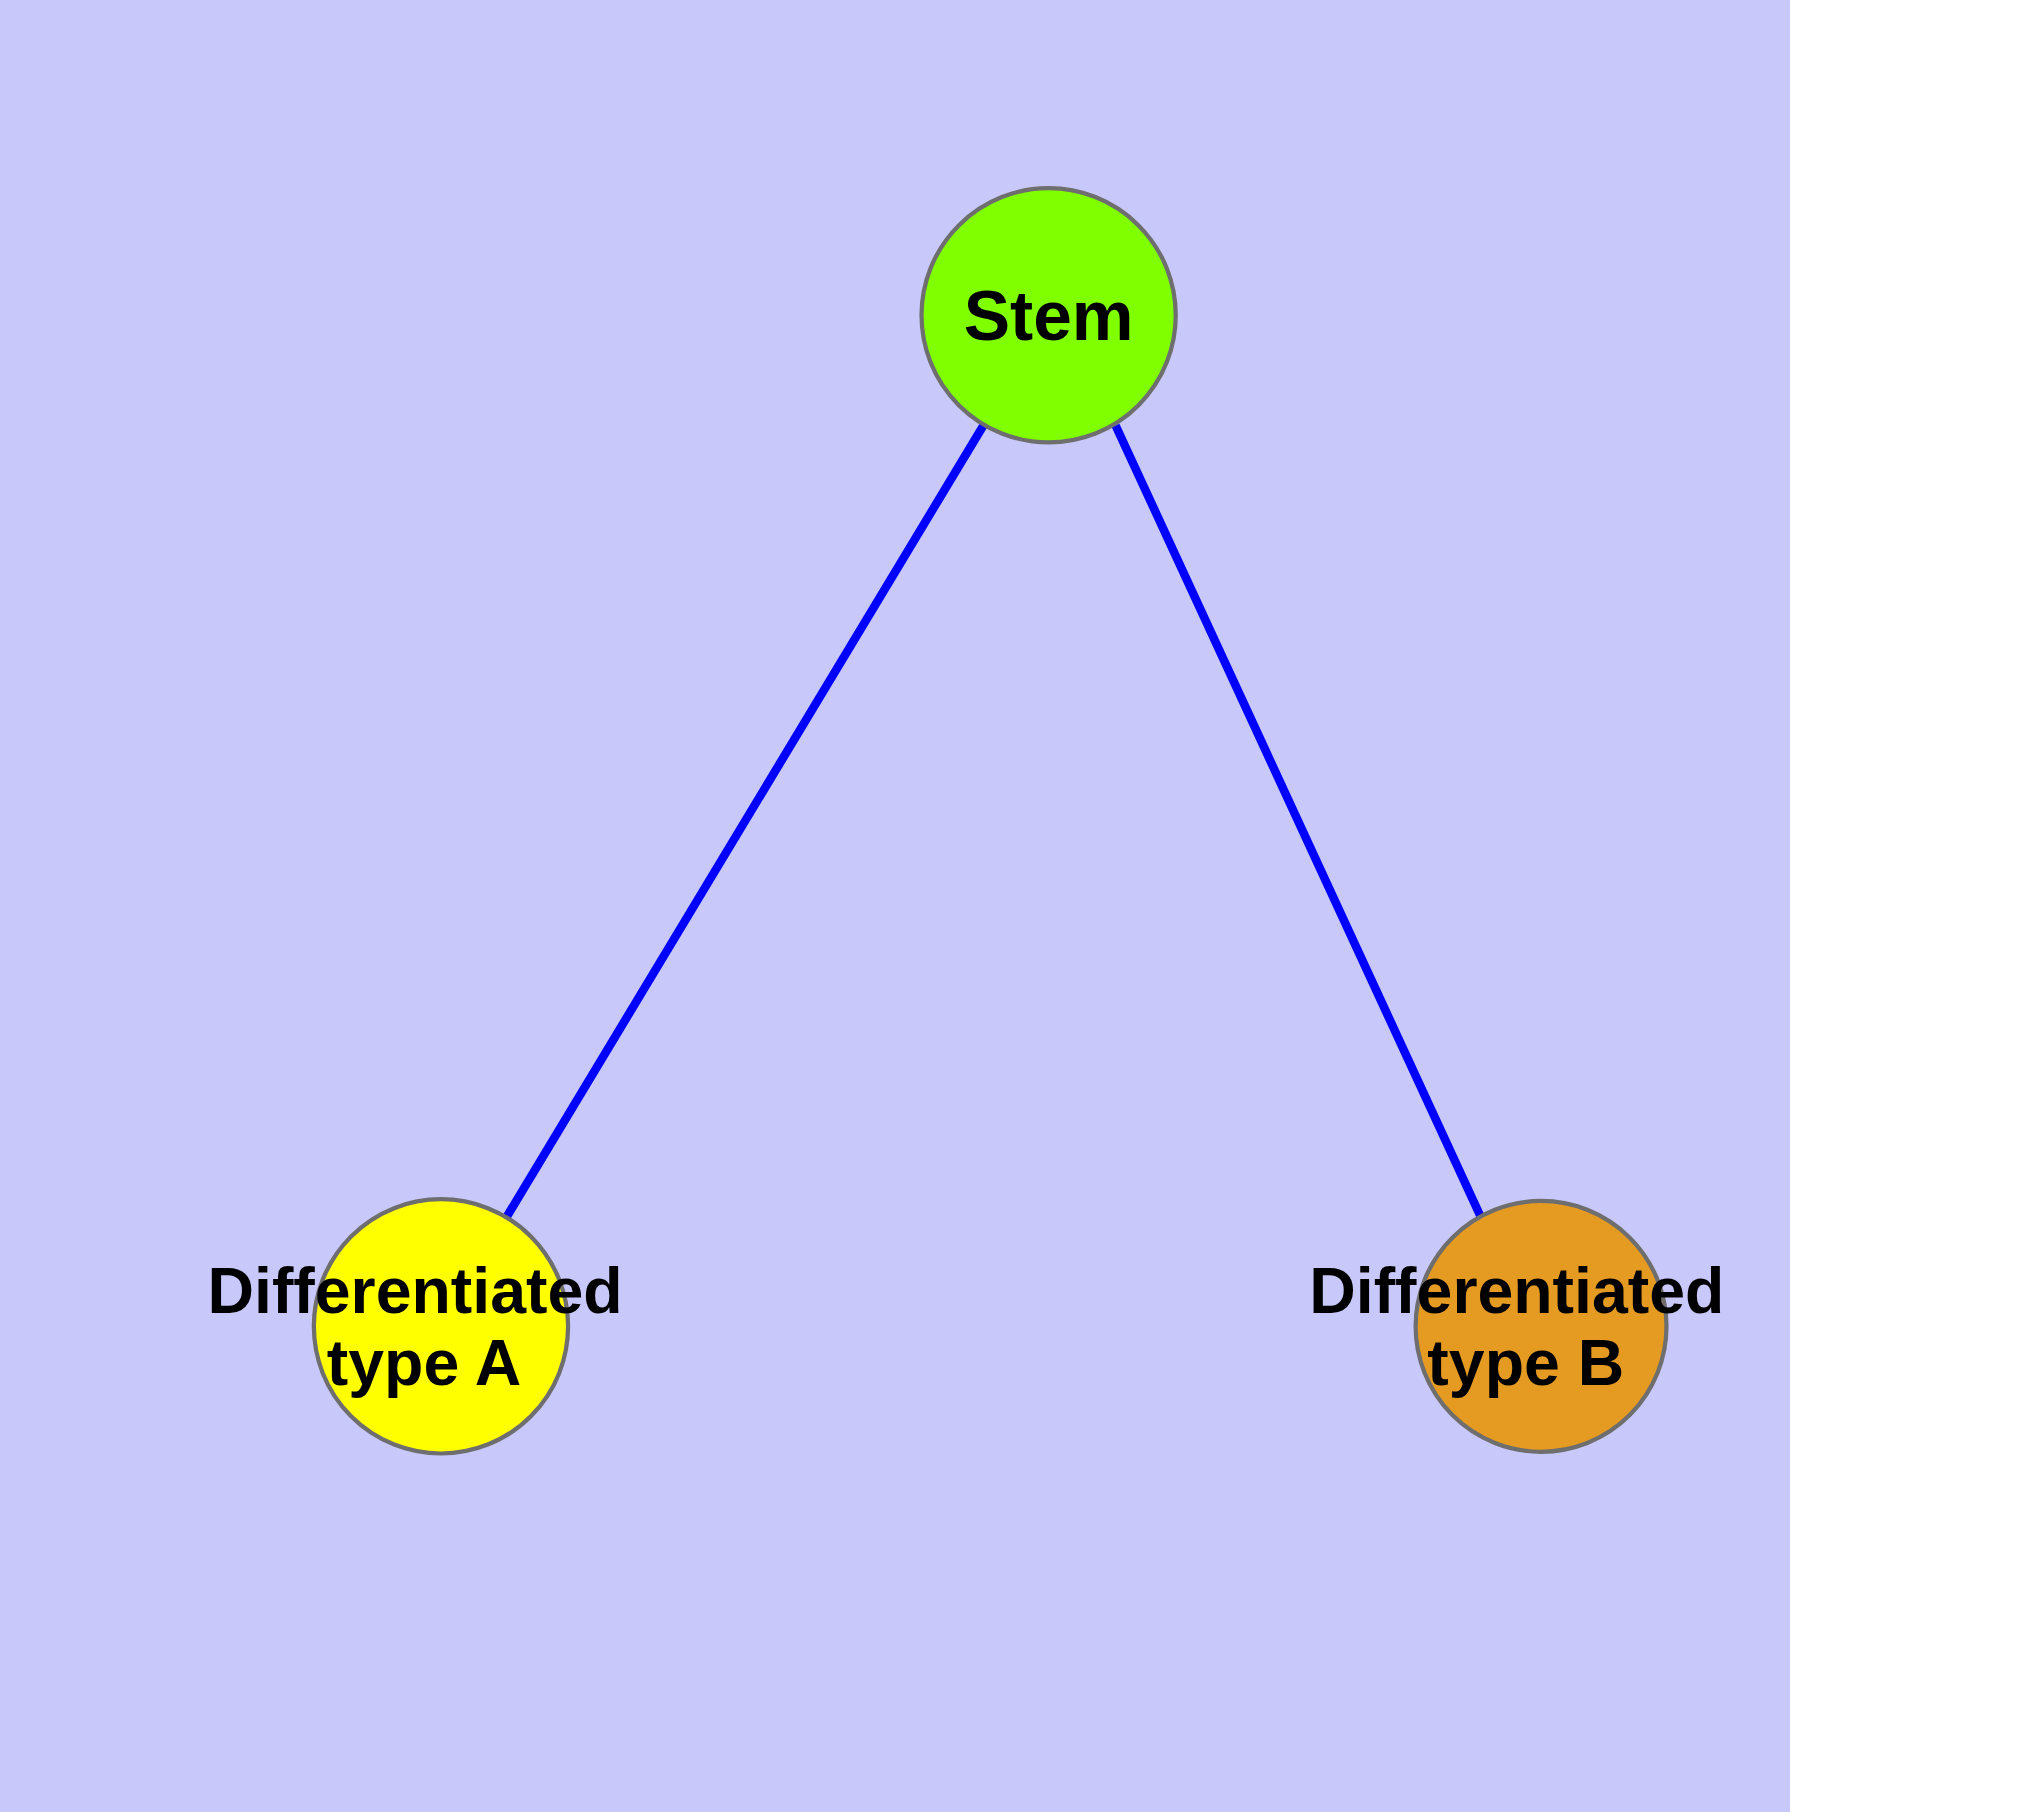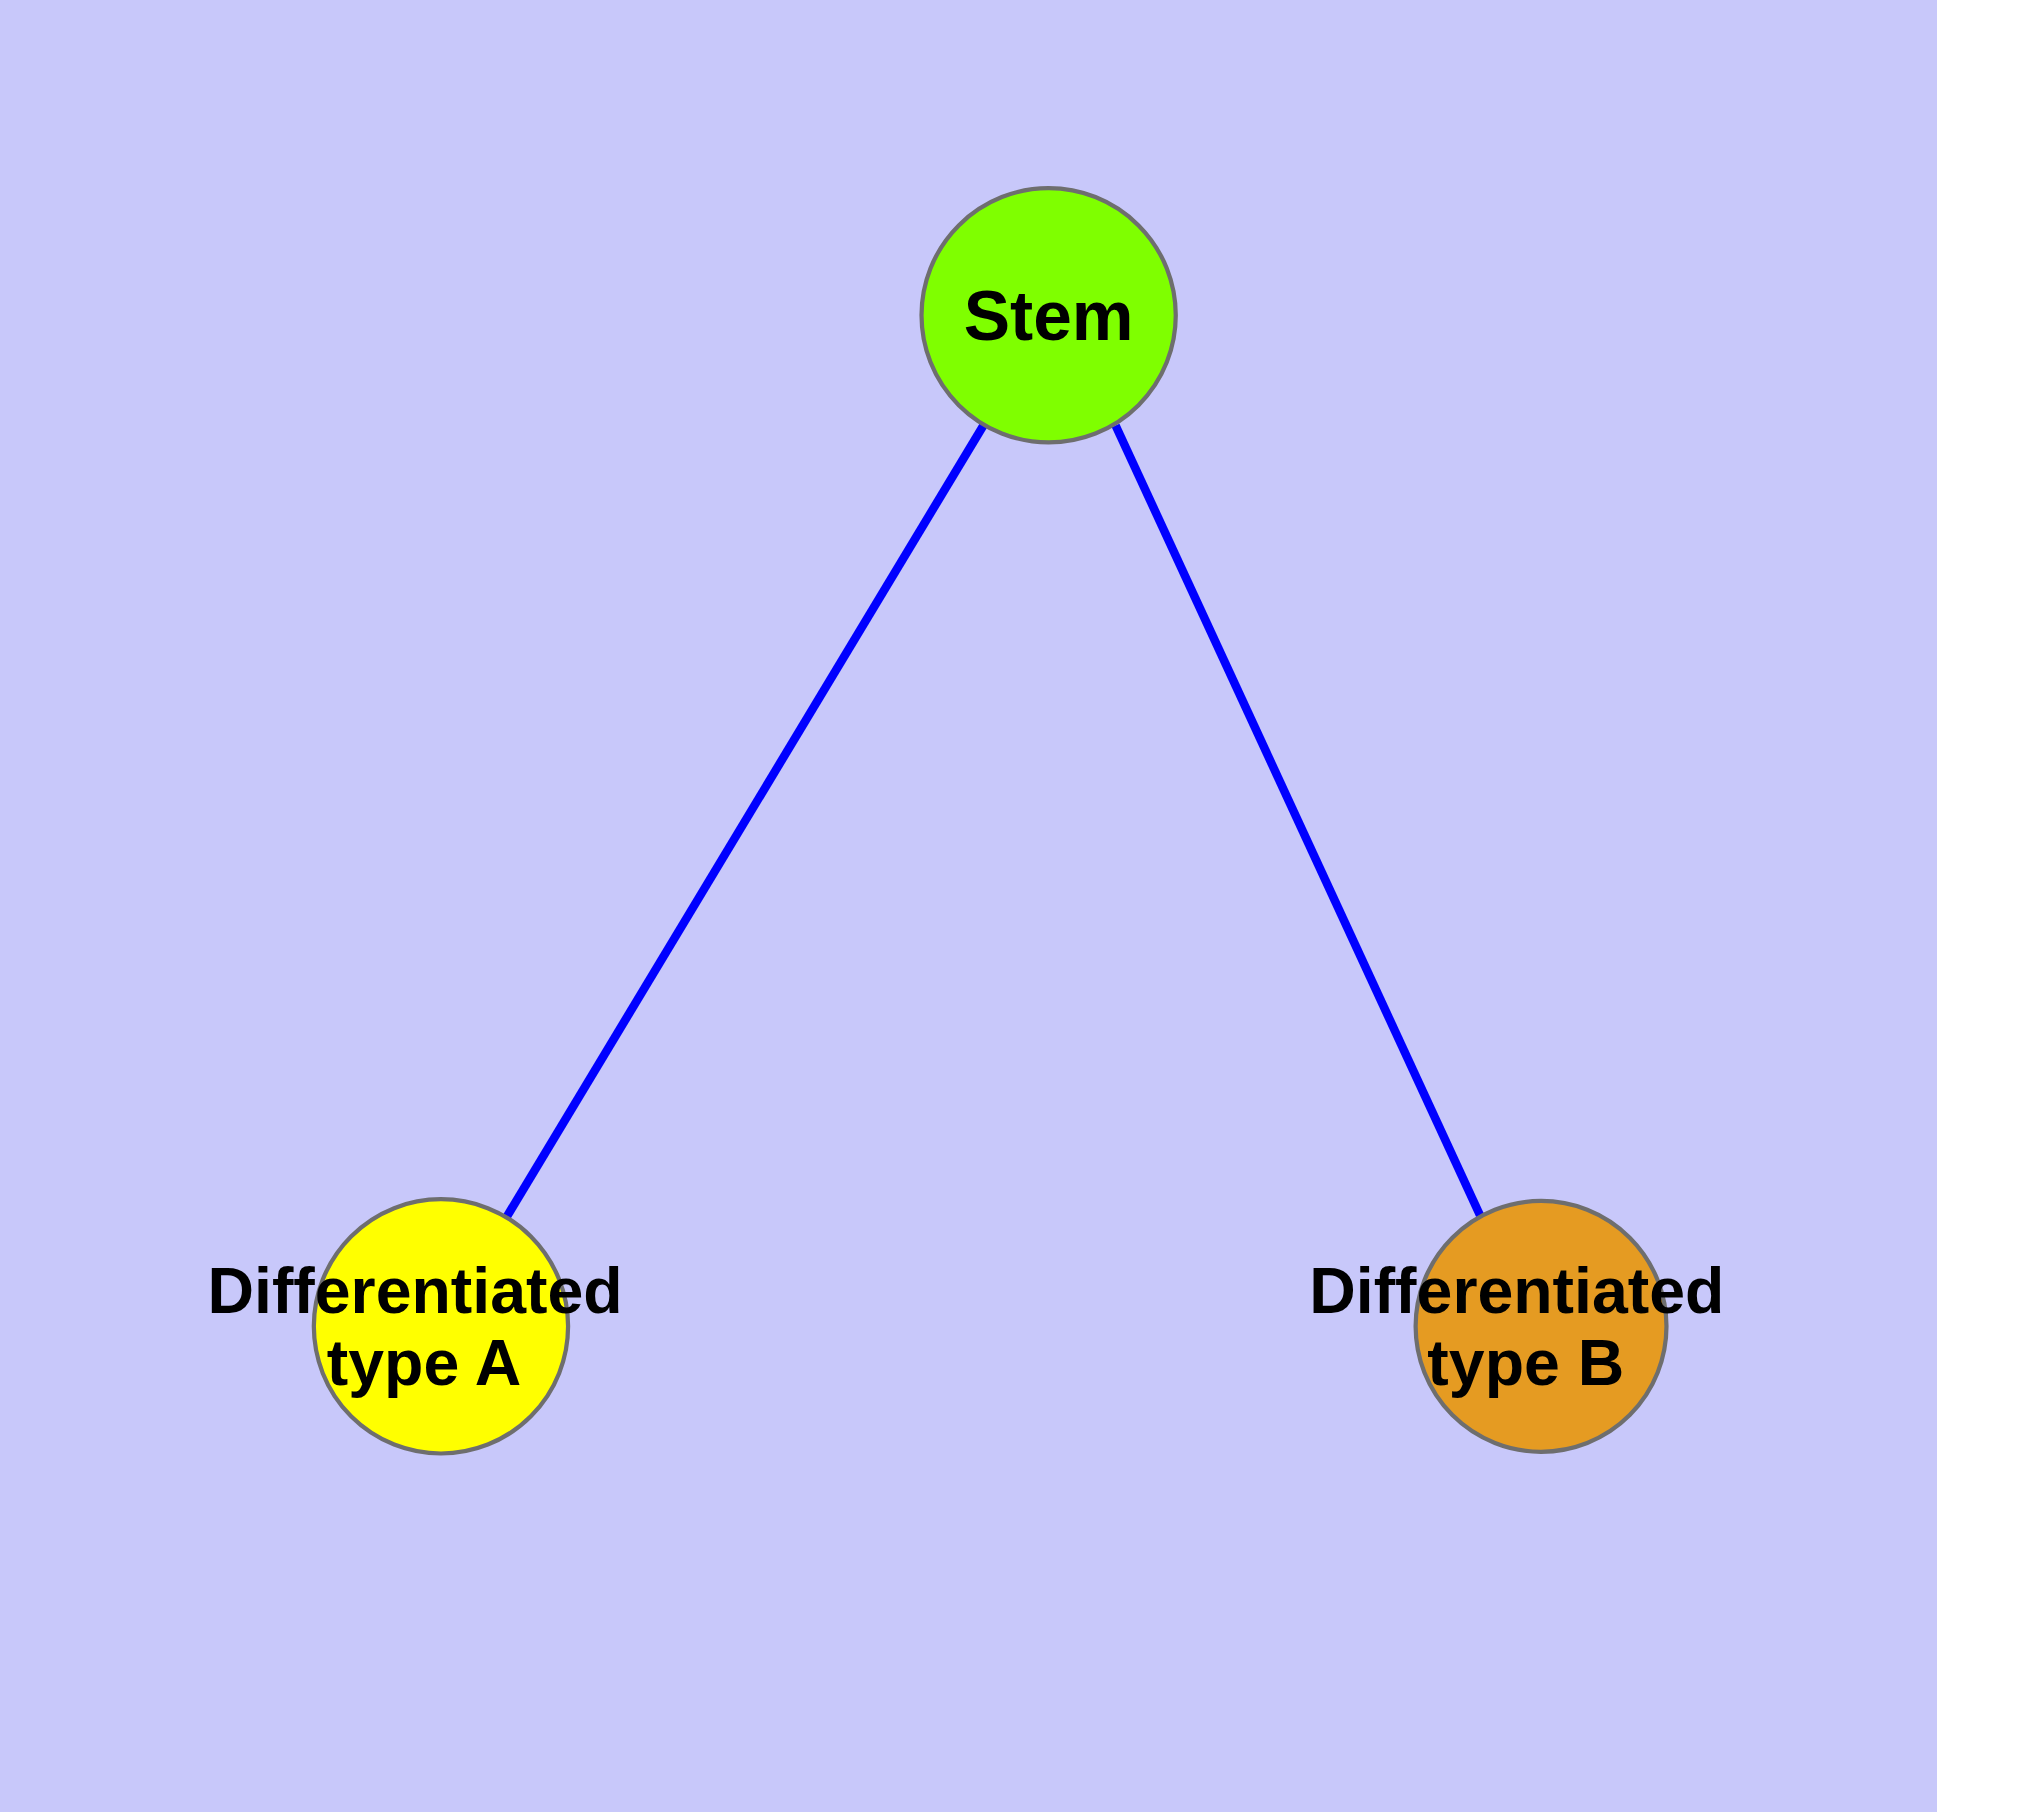--- a/index.html
+++ b/index.html
@@ -33,21 +33,21 @@
   .node-label {
     font-weight: bold;
     fill: #000000;
     font-family: "Liberation Sans", sans-serif;
     paint-order: normal;
   }
 </style>
 </head>
 <body>
 
-<div id="canvas" style="width: 1937px; height: 1812px;">
+<div id="canvas" style="width: 1790px; height: 1812px;">
 
   <div id="bg-rect" style="width: 2021px; height: 1812px; background: rgb(200, 200, 250);"></div>
 
   <svg class="graph-layer" viewBox="0 0 2384 2138">
 
     <g>
       <line stroke-linecap="butt" x1="1160" y1="502" x2="598" y2="1435" stroke="#0000ff" stroke-width="10"></line>
       <line stroke-linecap="butt" x1="1316" y1="502" x2="1746" y2="1434" stroke="#0000ff" stroke-width="10"></line>
     </g>
 

